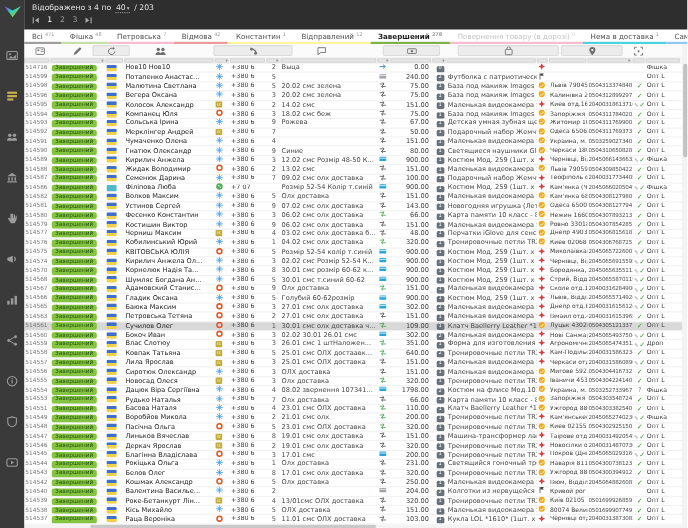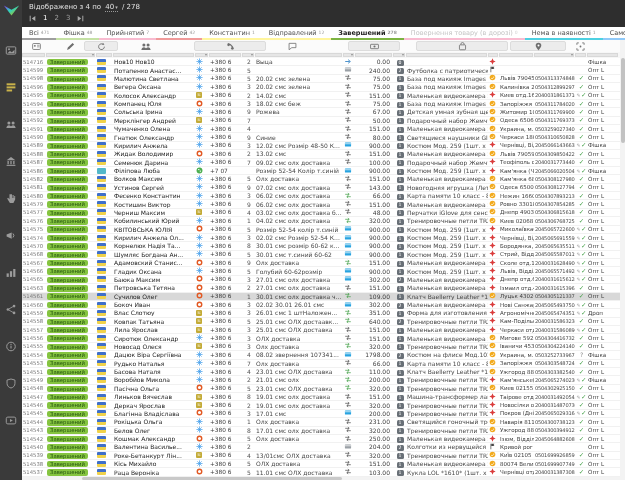--- a/index.html
+++ b/index.html
@@ -169,21 +169,21 @@
           <path d="M4.1 3.6l2.6 1.4-2.6 1.4z" fill="#9b9b9b"></path>
         </svg>
       </div>
     </div>
 </div>
 
 <div class="topbar">
   <div class="shown">
     <span>Відображено з 4 по</span>
     <span class="psize"><span>40</span><span class="caret">▾</span></span>
-    <span>/ 278</span>
+    <span>/ 203</span>
   </div>
   <div class="pager" id="pager">
       <span class="pgbtn">
         <svg viewBox="0 0 10 10" width="7" height="7">
           <rect x="1" y="1" width="1.4" height="8" fill="#aaa"></rect>
           <path d="M9 1.4L4 5l5 3.6z" fill="#aaa"></path>
         </svg>
       </span>
       <span class="pg cur">1</span>
       <span class="pg">2</span>
@@ -193,27 +193,27 @@
           <rect x="7.6" y="1" width="1.4" height="8" fill="#aaa"></rect>
           <path d="M1 1.4L6 5 1 8.6z" fill="#aaa"></path>
         </svg>
       </span>
     </div>
 </div>
 
 <div class="tabs" id="tabs">
     <div class="tab" style="border-bottom-color: rgb(158, 158, 158);"><span class="tlbl">Всі</span><span class="tcnt">471</span></div>
     <div class="tab" style="border-bottom-color: rgb(197, 225, 165);"><span class="tlbl">Фішка</span><span class="tcnt">48</span></div>
-    <div class="tab" style="border-bottom-color: rgb(248, 187, 208);"><span class="tlbl">Прийнятий</span><span class="tcnt">7</span></div>
-    <div class="tab" style="border-bottom-color: rgb(239, 154, 154);"><span class="tlbl">Сергей</span><span class="tcnt">42</span></div>
+    <div class="tab" style="border-bottom-color: rgb(248, 187, 208);"><span class="tlbl">Петровська</span><span class="tcnt">7</span></div>
+    <div class="tab" style="border-bottom-color: rgb(239, 154, 154);"><span class="tlbl">Відмова</span><span class="tcnt">42</span></div>
     <div class="tab" style="border-bottom-color: rgb(255, 245, 157);"><span class="tlbl">Константин</span><span class="tcnt">1</span></div>
     <div class="tab" style="border-bottom-color: rgb(255, 245, 157);"><span class="tlbl">Відправлений</span><span class="tcnt">12</span></div>
     <div class="tab active" style="border-bottom-color: rgb(124, 179, 66); border-bottom-width: 2.5px;"><span class="tlbl">Завершений</span><span class="tcnt">278</span></div>
     <div class="tab faded" style="border-bottom-color: rgb(248, 187, 208);"><span class="tlbl">Повернення товару (в дорозі)</span><span class="tcnt">0</span></div>
-    <div class="tab" style="border-bottom-color: rgb(77, 208, 225);"><span class="tlbl">Нема в наявності</span><span class="tcnt">1</span></div>
+    <div class="tab" style="border-bottom-color: rgb(77, 208, 225);"><span class="tlbl">Нема в доставка</span><span class="tcnt">1</span></div>
     <div class="tab" style="border-bottom-color: rgb(144, 202, 249);"><span class="tlbl">Самовивіз</span></div>
   </div>
 <div class="colhead" id="colhead">
     <div class="hcell" style="left: 6px; width: 16px;">
       <svg viewBox="0 0 10 10" width="9" height="9">
         <rect x=".7" y="1.7" width="8.6" height="6.6" rx="1" fill="none" stroke="#6f6f6f" stroke-width=".9"></rect>
         <circle cx="3.2" cy="4.2" r="1" fill="#6f6f6f"></circle>
         <path d="M5.6 3.6h2.8M5.6 5.4h2.8" stroke="#6f6f6f" stroke-width=".7"></path>
       </svg>
     </div>

